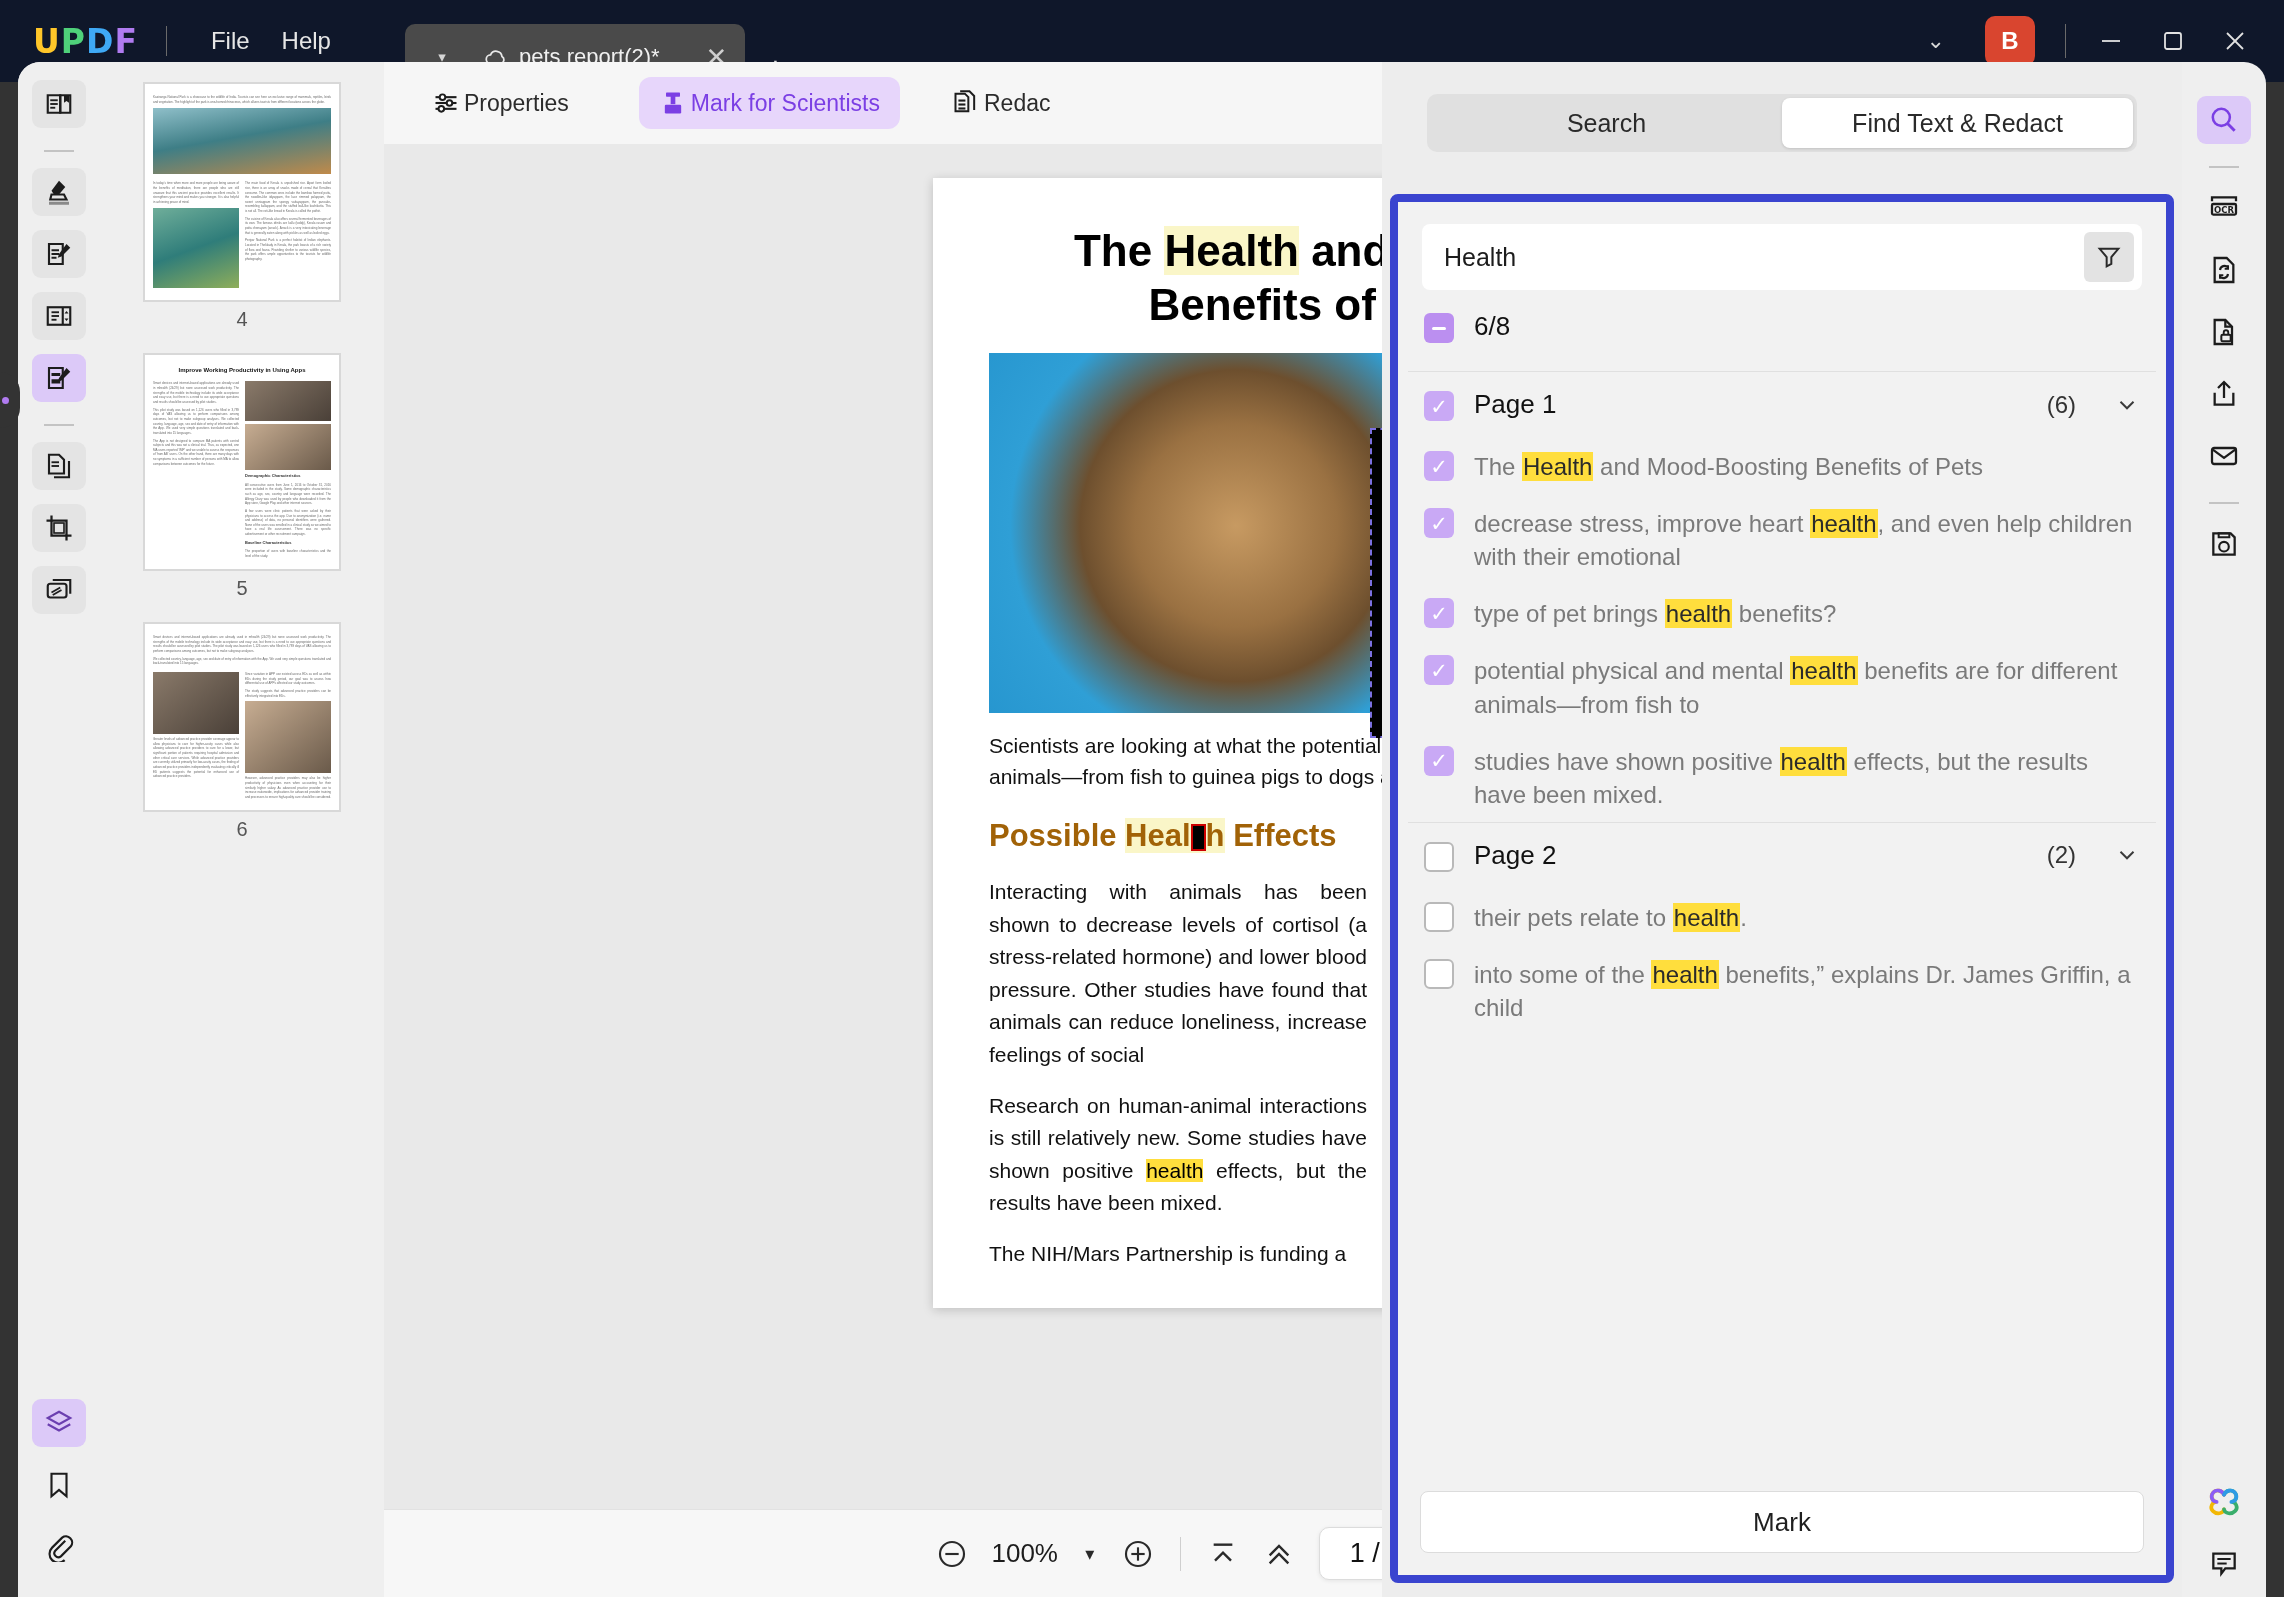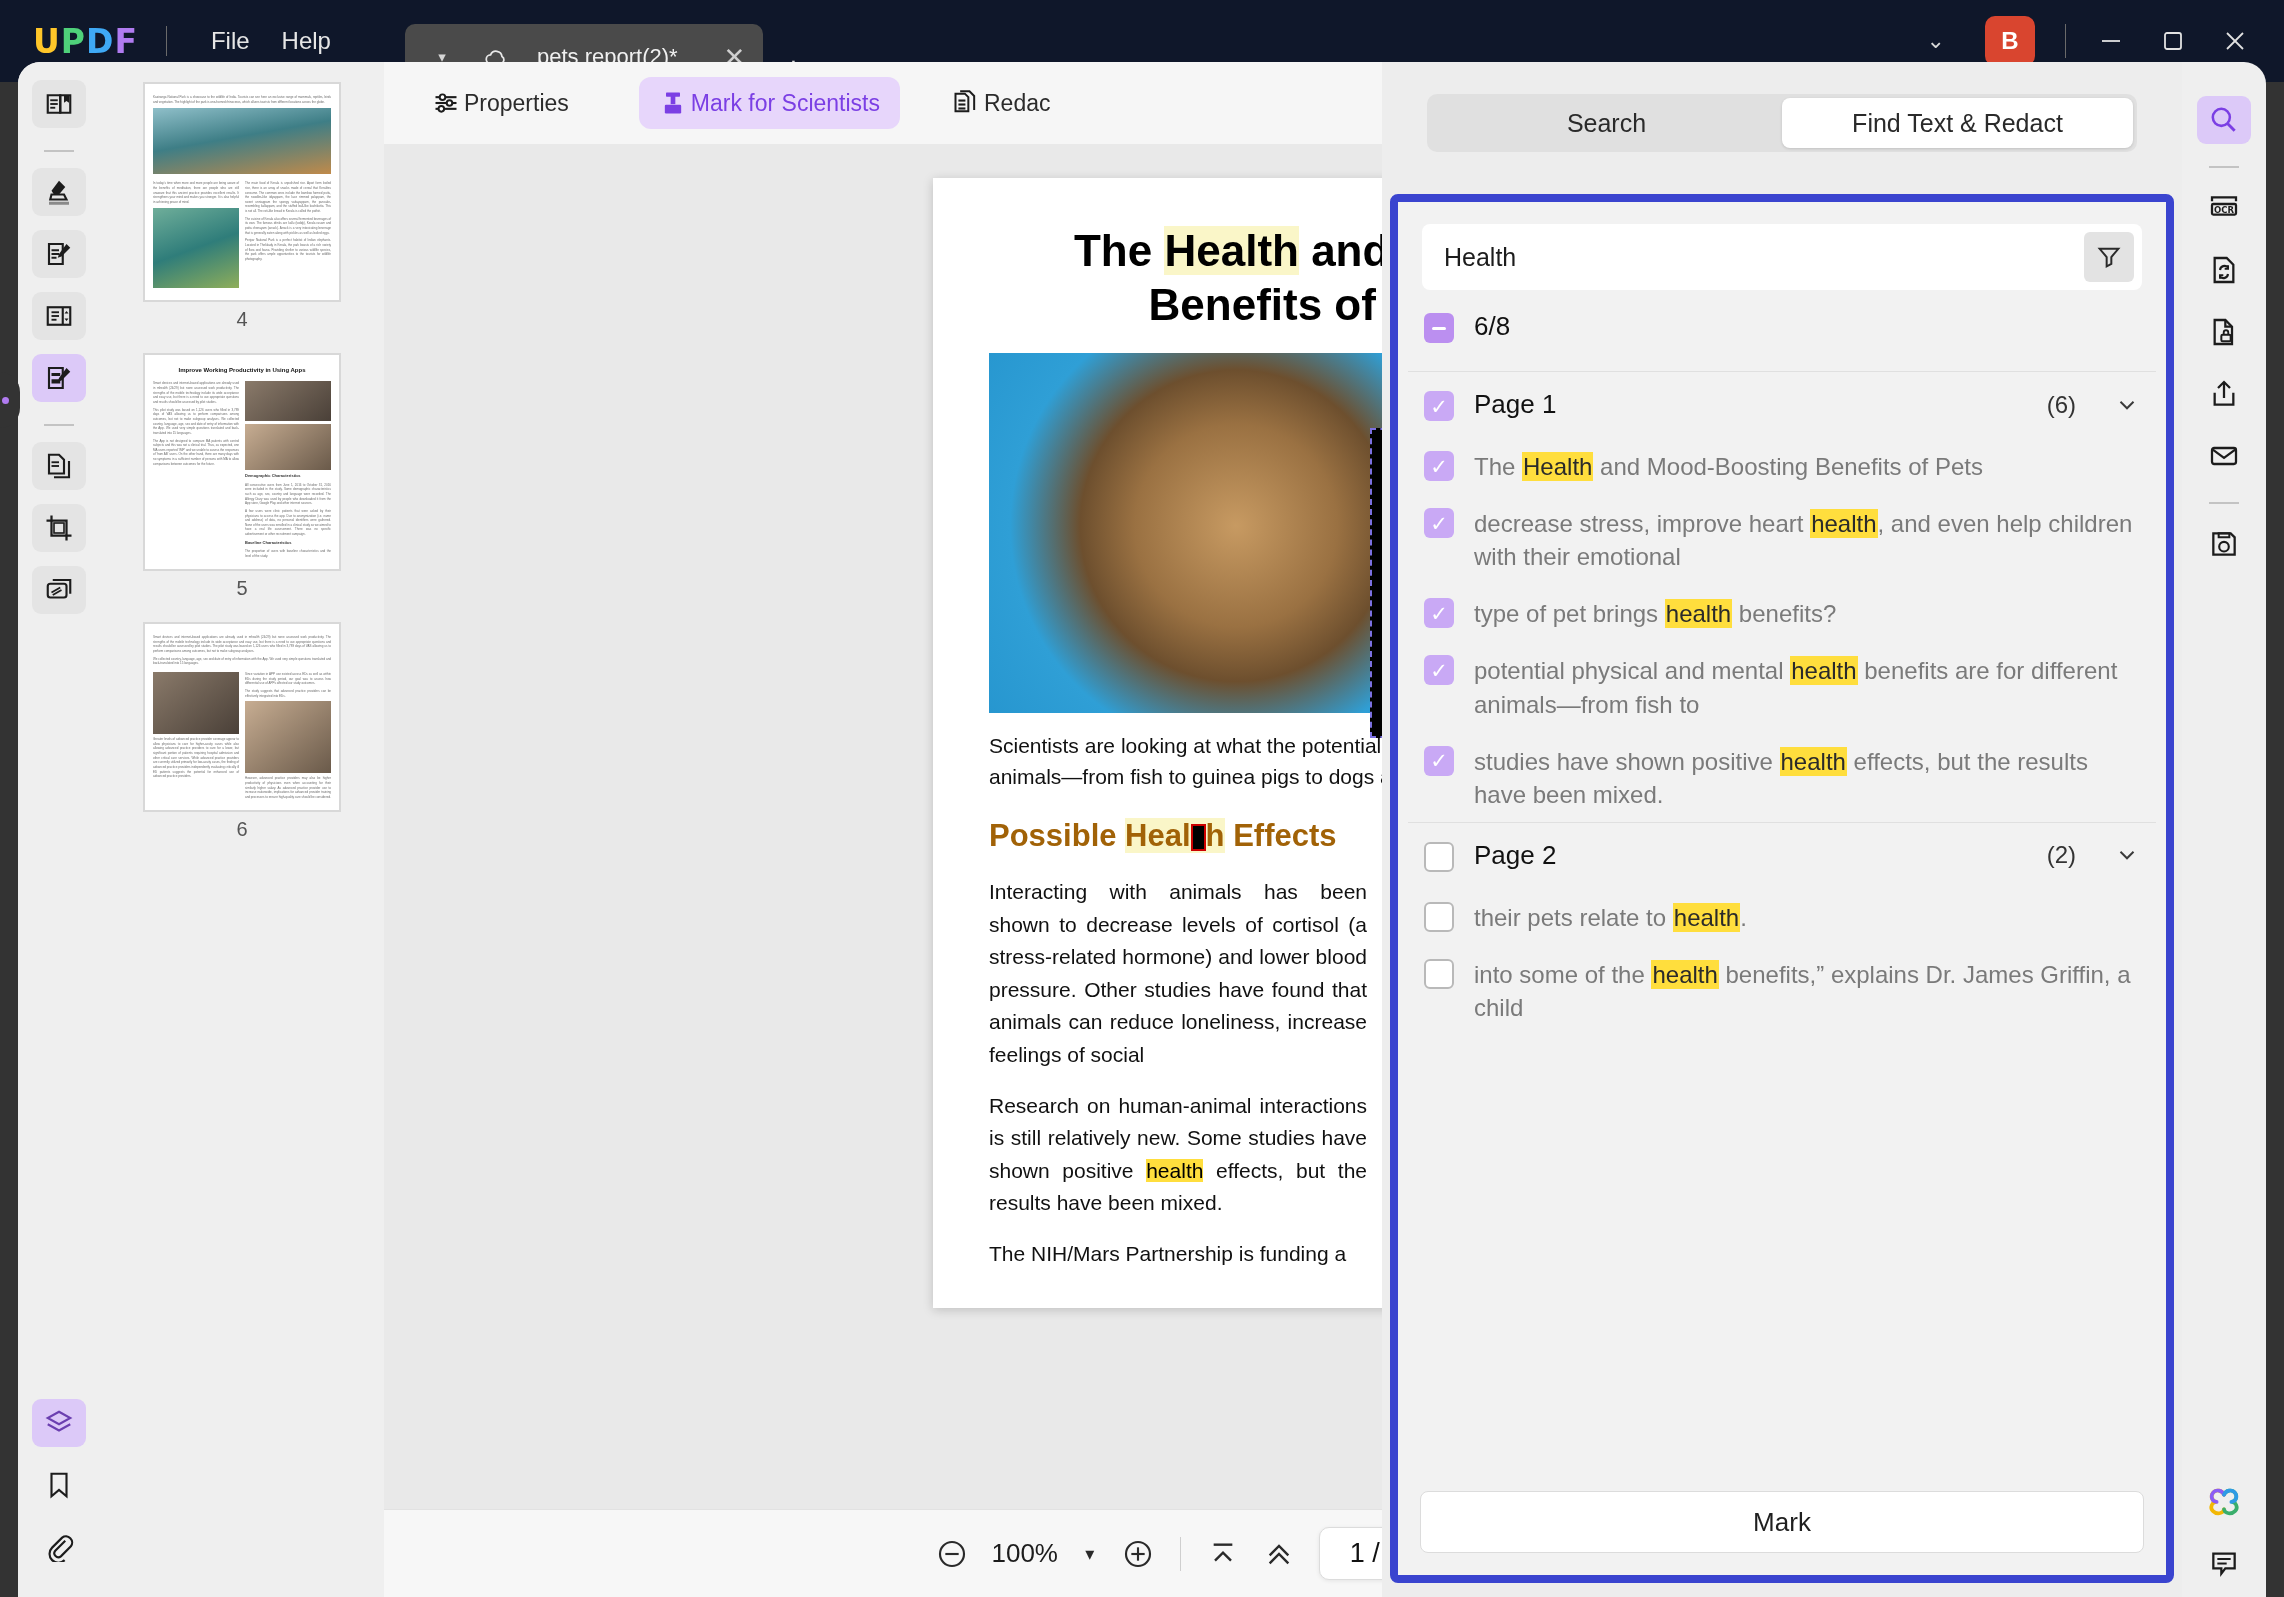--- a/index.html
+++ b/index.html
@@ -31,21 +31,21 @@
   .menu-item:nth-of-type(2){ margin-left: 40px; }
 
   .tabstrip { display:flex; align-items:flex-end; height:82px; margin-left:58px; }
   .tab {
     height:66px; display:flex; align-items:center;
     background:#4a4a4a; border-radius:10px 10px 0 0;
     color:#f0f0f0; padding:0 18px; font-size:22px;
     position:relative; top:8px;
   }
   .tab-caret { width:38px; display:flex; align-items:center; justify-content:center; color:#d5d5d5; font-size:15px; }
-  .tab-main { display:flex; align-items:center; gap:28px; padding:0 22px; }
+  .tab-main { display:flex; align-items:center; gap:10px; padding:0 22px; }
   .tab-cloud { width:26px;height:26px; }
   .tab-close { font-size:26px; color:#cfcfcf; margin-left:24px; }
   .tab-add { color:#dcdcdc; font-size:34px; margin-left:20px; position:relative; top:6px;}
 
   .tb-right { margin-left:auto; display:flex; align-items:center; gap:0px; padding-right:18px; }
   .chev-down { color:#d8d8d8; font-size:22px; padding:10px 24px; }
   .avatar {
     width:50px;height:50px;border-radius:10px;background:#D9452F;
     color:#fff;font-size:24px;font-weight:bold;
     display:flex;align-items:center;justify-content:center;

